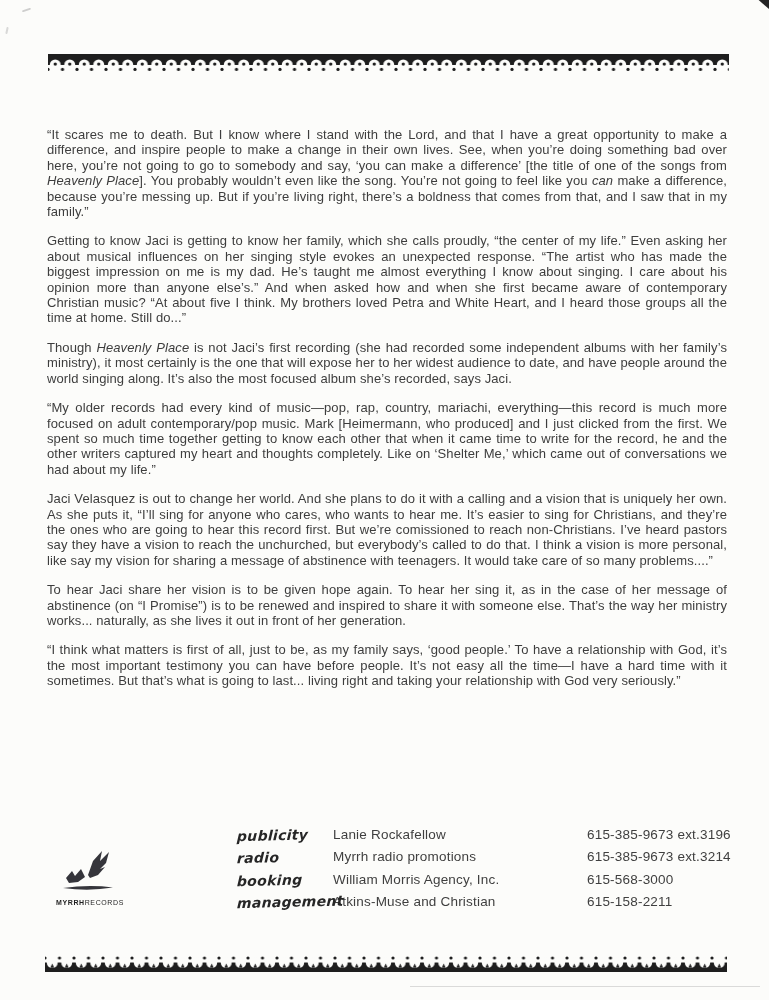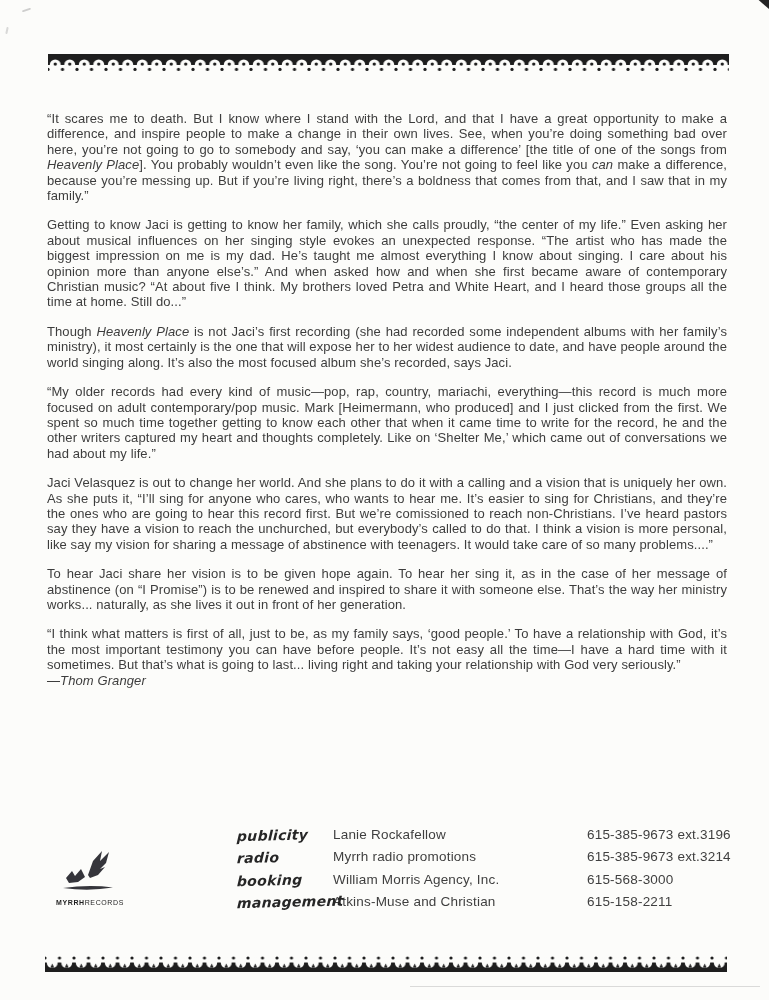--- a/index.html
+++ b/index.html
@@ -7,21 +7,21 @@
     position:relative; width:769px; height:1000px; margin:0 auto;
     background:#fcfcfa; overflow:hidden;
     font-family:"Liberation Sans", sans-serif;
   }
   
   .border-top { position:absolute; left:48px; top:54px; }
   .border-bottom { position:absolute; left:45px; top:955px; }
 
   
   .article {
-    position:absolute; left:47px; top:111px; width:680px;
+    position:absolute; left:47px; top:127px; width:680px;
     color:#3d3d3d; font-size:13px; line-height:15.4px;
     text-align:justify; letter-spacing:0.1px;
   }
   .article p { margin:0 0 14px 0; }
   .article p.no-gap { margin-bottom:0; }
   .it { font-style:italic; }
   .byline { font-style:italic; }
 
   
   .contacts {
@@ -69,21 +69,20 @@
   </svg>
 
   <div class="article">
     <p><span>“It scares me to death. But I know where I stand with the Lord, and that I have a great opportunity to make a difference, and inspire people to make a change in their own lives. See, when you’re doing something bad over here, you’re not going to go to somebody and say, ‘you can make a difference’ [the title of one of the songs from </span><span class="it">Heavenly Place</span><span>]. You probably wouldn’t even like the song. You’re not going to feel like you </span><span class="it">can</span><span> make a difference, because you’re messing up. But if you’re living right, there’s a boldness that comes from that, and I saw that in my family.”</span></p>
     <p><span>Getting to know Jaci is getting to know her family, which she calls proudly, “the center of my life.” Even asking her about musical influences on her singing style evokes an unexpected response. “The artist who has made the biggest impression on me is my dad. He’s taught me almost everything I know about singing. I care about his opinion more than anyone else’s.” And when asked how and when she first became aware of contemporary Christian music? “At about five I think. My brothers loved Petra and White Heart, and I heard those groups all the time at home. Still do...”</span></p>
     <p><span>Though </span><span class="it">Heavenly Place</span><span> is not Jaci’s first recording (she had recorded some independent albums with her family’s ministry), it most certainly is the one that will expose her to her widest audience to date, and have people around the world singing along. It’s also the most focused album she’s recorded, says Jaci.</span></p>
     <p><span>“My older records had every kind of music—pop, rap, country, mariachi, everything—this record is much more focused on adult contemporary/pop music. Mark [Heimermann, who produced] and I just clicked from the first. We spent so much time together getting to know each other that when it came time to write for the record, he and the other writers captured my heart and thoughts completely. Like on ‘Shelter Me,’ which came out of conversations we had about my life.”</span></p>
     <p><span>Jaci Velasquez is out to change her world. And she plans to do it with a calling and a vision that is uniquely her own. As she puts it, “I’ll sing for anyone who cares, who wants to hear me. It’s easier to sing for Christians, and they’re the ones who are going to hear this record first. But we’re comissioned to reach non-Christians. I’ve heard pastors say they have a vision to reach the unchurched, but everybody’s called to do that. I think a vision is more personal, like say my vision for sharing a message of abstinence with teenagers. It would take care of so many problems....”</span></p>
     <p><span>To hear Jaci share her vision is to be given hope again. To hear her sing it, as in the case of her message of abstinence (on “I Promise”) is to be renewed and inspired to share it with someone else. That’s the way her ministry works... naturally, as she lives it out in front of her generation.</span></p>
     <p class="no-gap"><span>“I think what matters is first of all, just to be, as my family says, ‘good people.’ To have a relationship with God, it’s the most important testimony you can have before people. It’s not easy all the time—I have a hard time with it sometimes. But that’s what is going to last... living right and taking your relationship with God very seriously.”</span></p>
-    <p class="byline no-gap">—Thom Granger</p>
   </div>
 
   <div class="logo">
     <svg width="70" height="48" viewBox="0 0 70 48" aria-hidden="true">
       <g fill="#35353b">
         <path d="M33,30 L38,16 L47,6 L45,16 L54,7 L51,18 L45,24 L50,22 L43,30 L35,33 Z"></path>
         <path d="M11,33 L17,26 L20,31 L26,24 L30,32 L23,37 L14,38 Z"></path>
         <path d="M8,43 Q34,39.5 58,42.5 Q34,46.5 8,43 Z"></path>
       </g>
     </svg>

